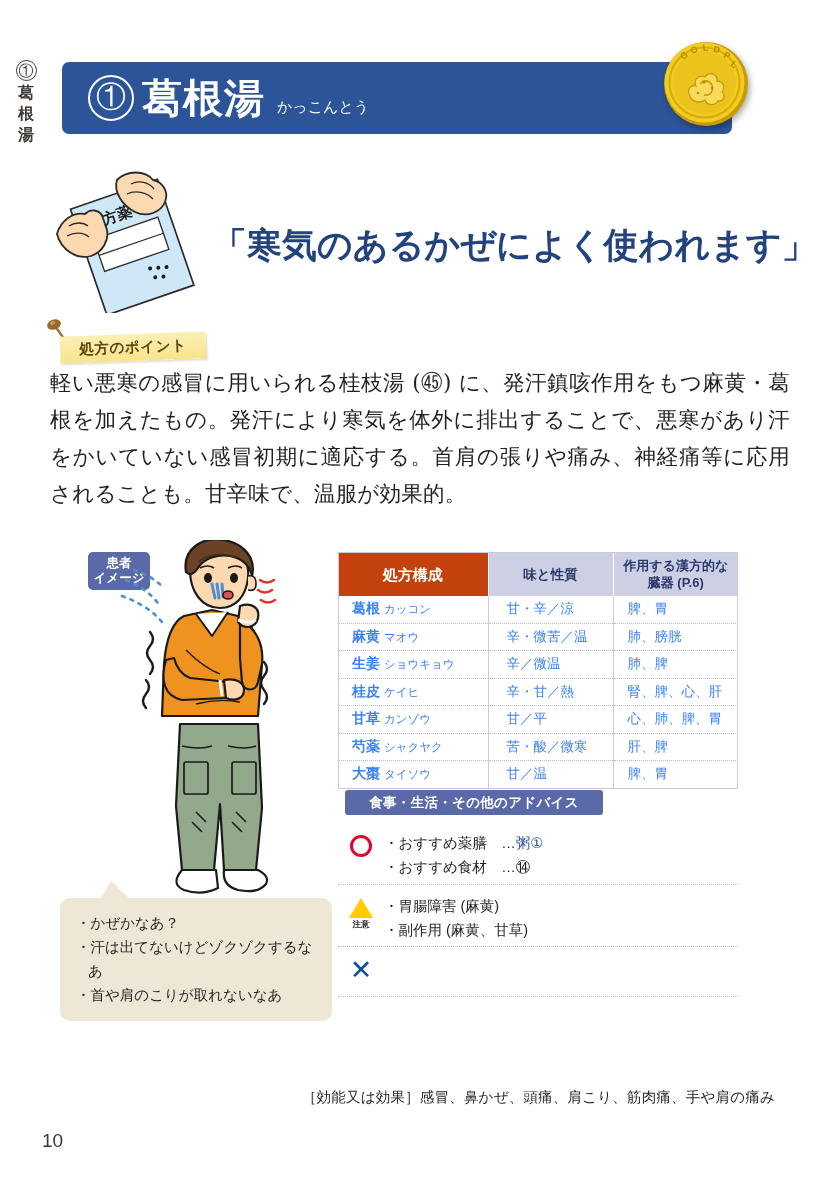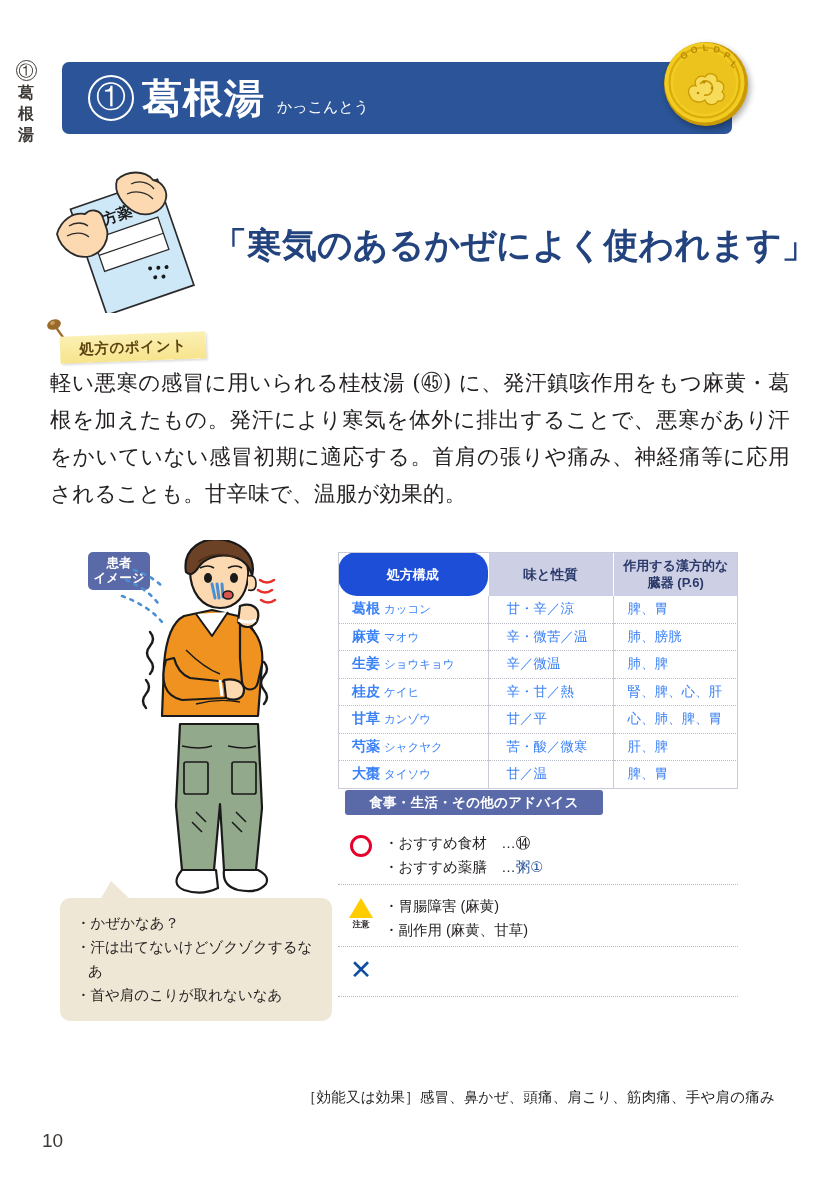--- a/index.html
+++ b/index.html
@@ -108,21 +108,21 @@
   .tbl{
     position:absolute;left:338px;top:552px;width:400px;
     border-collapse:collapse;table-layout:fixed;
   }
   .tbl th,.tbl td{padding:0;margin:0;}
   .tbl th{
     background:#cdd0e4;color:#2b3a6b;font-size:13.5px;font-weight:700;
     text-align:center;height:44px;line-height:17px;
     border-right:1.5px solid #ffffff;
   }
-  .tbl th.c1{background:#1d4ed8;color:#ffffff;font-size:13px;border-radius:19px;}
+  .tbl th.c1{background:#c2410c;color:#ffffff;font-size:15px;}
   .tbl th.c3{font-size:13px;}
   .tbl th:last-child{border-right:none;}
   .tbl td{
     height:26.5px;font-size:13.5px;color:#3b82f6;
     border-bottom:1px dotted #b9bcc9;
     border-right:1.4px solid #c9ccd8;
     vertical-align:middle;
   }
   .tbl td:last-child{border-right:none;}
   .tbl tr:last-child td{border-bottom:none;}
@@ -407,22 +407,22 @@
   <div class="tbl-box"></div>
 
   <div class="adv-hdr">食事・生活・その他のアドバイス</div>
 
   <div class="adv-block" style="top:822px;">
     <div class="adv-row">
       <div class="adv-icon">
         <div class="mark-o"></div>
       </div>
       <div class="adv-items">
+        <div>・おすすめ薬膳　…<span class="blue-t">粥①</span></div>
         <div>・おすすめ食材　…⑭</div>
-        <div>・おすすめ薬膳　…<span class="blue-t">粥①</span></div>
       </div>
     </div>
   </div>
 
   <div class="adv-block dotted-sep" style="top:884px;">
     <div class="adv-row">
       <div class="adv-icon">
         <div class="mark-tri"></div>
         <div class="mark-tri-lbl">注意</div>
       </div>

